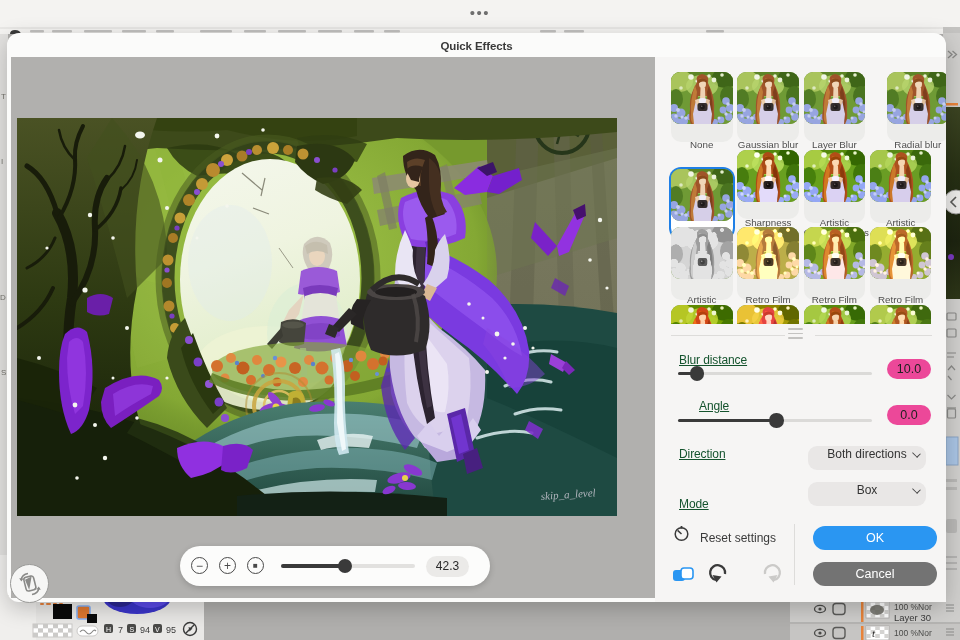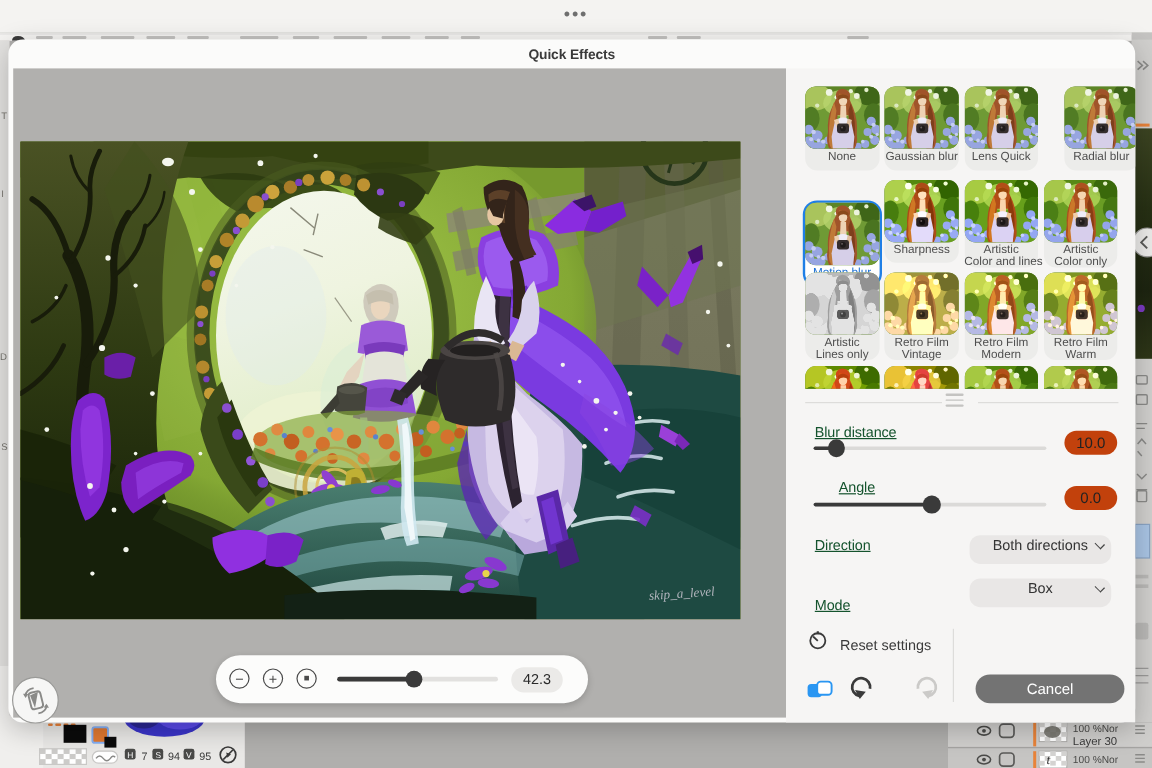--- a/index.html
+++ b/index.html
@@ -30,33 +30,33 @@
           font-size:12px; color:#2a2a2a; text-align:center; line-height:21px; }
   
   #rotbtn { left:3px; top:531px; width:39px; height:39px; background:#f6f6f5; border:1.5px solid #9a9a98; border-radius:50%; z-index:5; }
   
   #rpanel { left:648px; top:24px; width:291px; height:545px; background:#f6f5f4; }
   #thumbwrap { position:absolute; left:0; top:0; width:291px; height:267px; overflow:hidden; }
   .tile { position:absolute; width:61.5px; border-radius:10px; background:#ececea; height:69.5px; }
   .tile.two { height:73px; }
   .timg { width:61.5px; height:52px; border-radius:9px; overflow:hidden; position:relative; background:#6a8f3a; }
   .timg svg { position:absolute; left:0; top:0; }
-  .tlabel { width:100%; font-size:9.8px; color:#4f4f4f; text-align:center; line-height:10.3px; padding-top:2px; white-space:nowrap; }
+  .tlabel { width:100%; font-size:9.8px; color:#4f4f4f; text-align:center; line-height:10.3px; padding-top:16px; white-space:nowrap; }
   .tile.sel { box-shadow:0 0 0 2px #1f7fe6; background:#fff; }
   .tile.sel .tlabel { color:#1a6fd4; }
   
   .sep { position:absolute; top:278px; height:1px; background:#dddcda; }
   #grip { position:absolute; left:133px; top:271px; width:15px; }
   #grip div { height:1.5px; background:#c4c3c1; margin:0 0 3px 0; border-radius:1px; }
   
   .plabel { position:absolute; left:24px; font-size:12px; color:#14532d; letter-spacing:-0.1px;text-decoration:underline; }
   .track { position:absolute; left:23px; width:194px; height:3.5px; background:#dbdad8; border-radius:2px; }
   .tfill { position:absolute; left:23px; height:3.5px; background:#3a3a3a; border-radius:2px; }
   .sthumb { position:absolute; width:14.5px; height:14.5px; background:#3a3a3a; border-radius:50%; }
-  .vpill { position:absolute; left:232px; width:44px; height:20px; background:#c2410c; border-radius:10px;
+  .vpill { position:absolute; left:232px; width:44px; height:20px; background:#ec4899; border-radius:10px;
            font-size:12.5px; color:#222; text-align:center; line-height:20px; }
   .dpill { position:absolute; left:153px; width:118px; height:24px; background:#e9e7e6; border-radius:9px;
            font-size:12px; color:#333; text-align:center; line-height:17.5px; }
   .chev { position:absolute; right:9px; top:5px; width:8px; height:8px; }
   .chev:before { content:""; position:absolute; width:6px; height:6px; border-right:1.5px solid #444; border-bottom:1.5px solid #444; transform:rotate(45deg) scale(1,.75); top:-1px; }
   
   #vdiv { position:absolute; left:139px; top:467px; width:1px; height:61px; background:#dddcda; }
   .bigbtn { position:absolute; left:158px; width:124px; height:24px; border-radius:12px; color:#fff; font-size:12.5px; text-align:center; line-height:24px; }
   #okbtn { top:469px; background:#2a96f2; }
   #cancelbtn { top:505px; background:#737373; }
@@ -504,21 +504,21 @@
             </svg>
           </div>
           <div class="tlabel">Gaussian blur</div>
         </div>
         <div class="tile" style="left: 148.6px; top: 15.3px;">
           <div class="timg">
             <svg width="62" height="52" viewBox="0 0 62 52" style="filter:blur(0.4px)">
               <use href="#thumb"></use>
             </svg>
           </div>
-          <div class="tlabel">Lens Quick</div>
+          <div class="tlabel">Layer Blur</div>
         </div>
         <div class="tile" style="left: 232px; top: 15.3px;">
           <div class="timg">
             <svg width="62" height="52" viewBox="0 0 62 52" style="filter:blur(0.4px)">
               <use href="#thumb"></use>
             </svg>
           </div>
           <div class="tlabel">Radial blur</div>
         </div>
         <div class="tile sel" style="left: 16px; top: 92.7px; margin-top: 19px;">
@@ -635,20 +635,21 @@
       <div class="vpill" style="top:348px;">0.0</div>
 
       <div class="plabel" style="top:390px;">Direction</div>
       <div class="dpill" style="top:388.5px;">Both directions<div class="chev"></div></div>
 
       <div class="plabel" style="top:428px;margin-top:12px;">Mode</div>
       <div class="dpill" style="top:425px;">Box<div class="chev"></div></div>
 
       <div id="vdiv"></div>
       <div id="resettxt">Reset settings</div>
+      <div class="bigbtn" id="okbtn">OK</div>
       <div class="bigbtn" id="cancelbtn">Cancel</div>
       <svg class="abs" style="left:14px; top:468px;" width="115" height="66" viewBox="0 0 115 66">
         <circle cx="12.5" cy="9" r="6.3" fill="none" stroke="#3a3a3a" stroke-width="1.5"></circle>
         <line x1="12.5" y1="9" x2="8.6" y2="5.4" stroke="#3a3a3a" stroke-width="1.5"></line>
         <line x1="12.5" y1="1" x2="12.5" y2="3.6" stroke="#3a3a3a" stroke-width="1.8"></line>
         <rect x="4" y="45" width="12" height="11" rx="3" fill="#2a96f2"></rect>
         <rect x="12" y="43" width="12" height="11" rx="3" fill="#fff" stroke="#2a96f2" stroke-width="1.6"></rect>
         <path d="M47 55 A 7.5 7.5 0 1 1 56 49" fill="none" stroke="#3a3a3a" stroke-width="2.3"></path>
         <path d="M43.5 50 L47.5 57.5 L52.5 51.5 Z" fill="#3a3a3a"></path>
         <path d="M105 55 A 7.5 7.5 0 1 0 96 49" fill="none" stroke="#cbcac8" stroke-width="2.3"></path>

